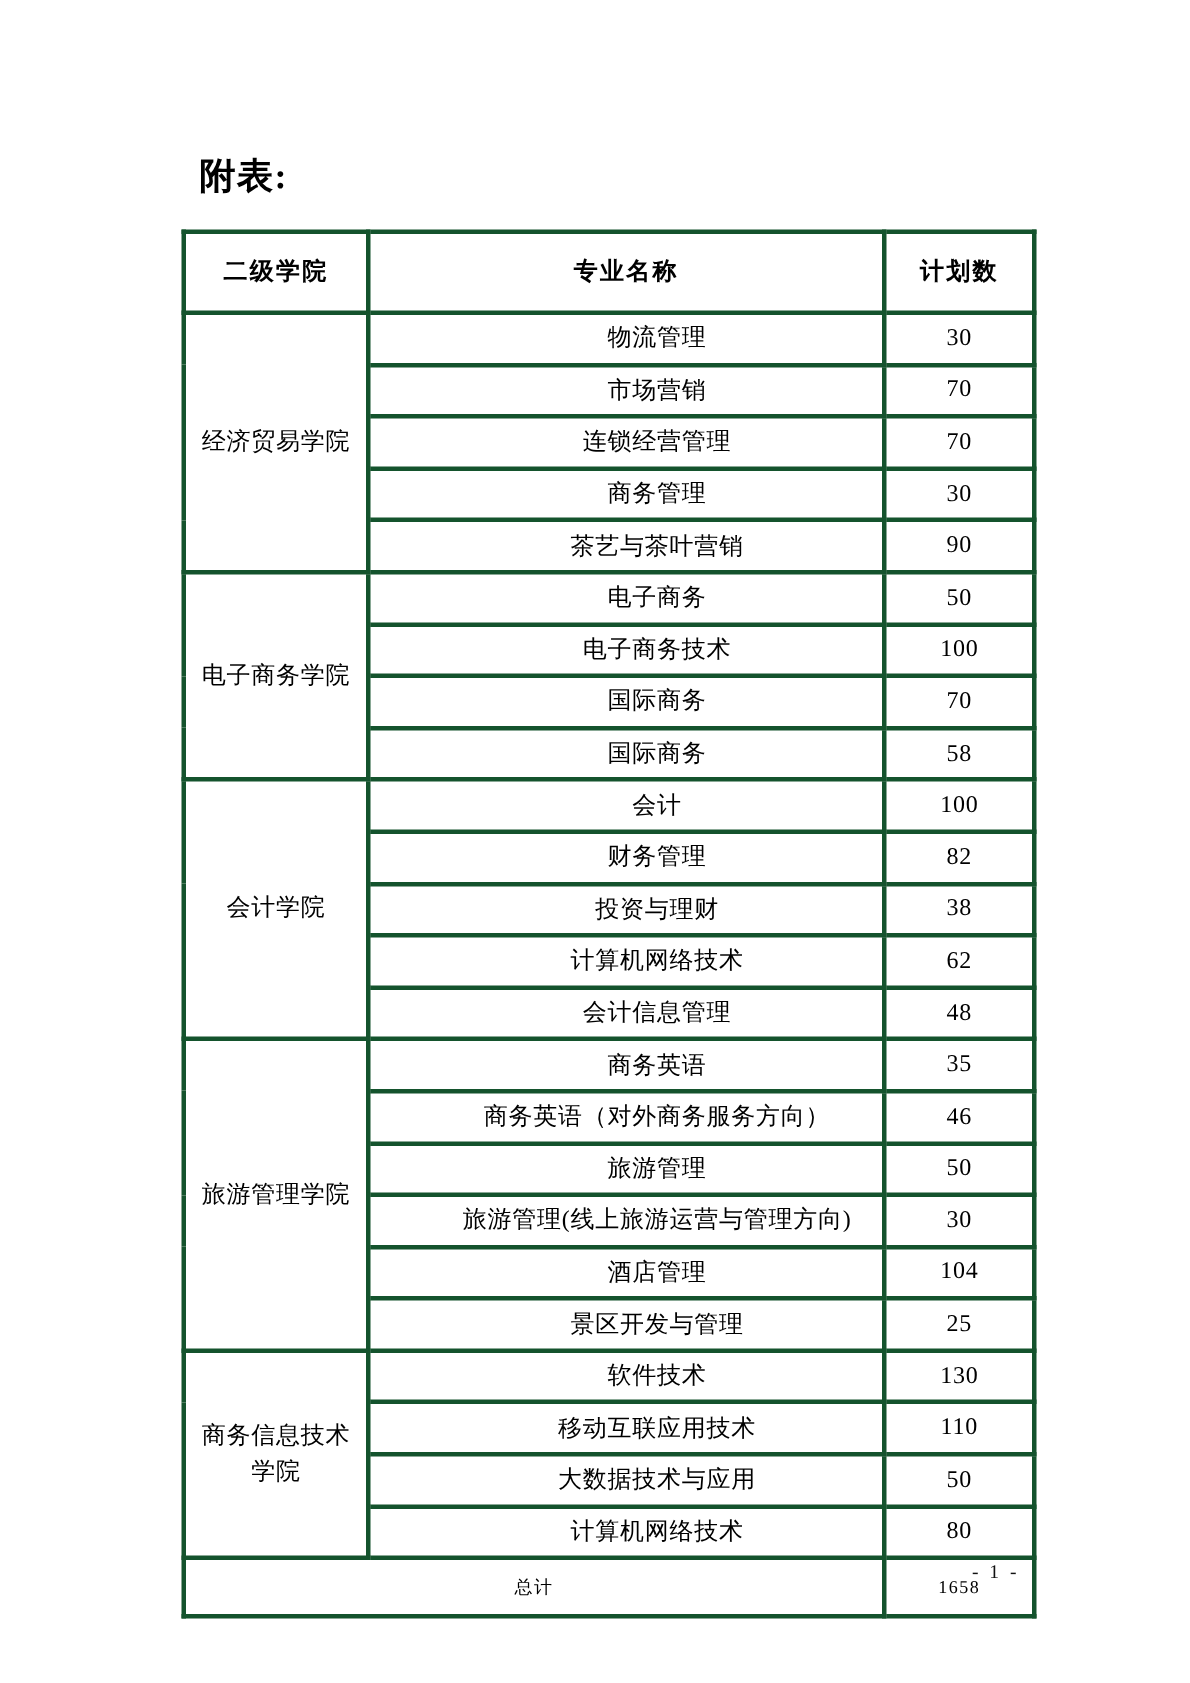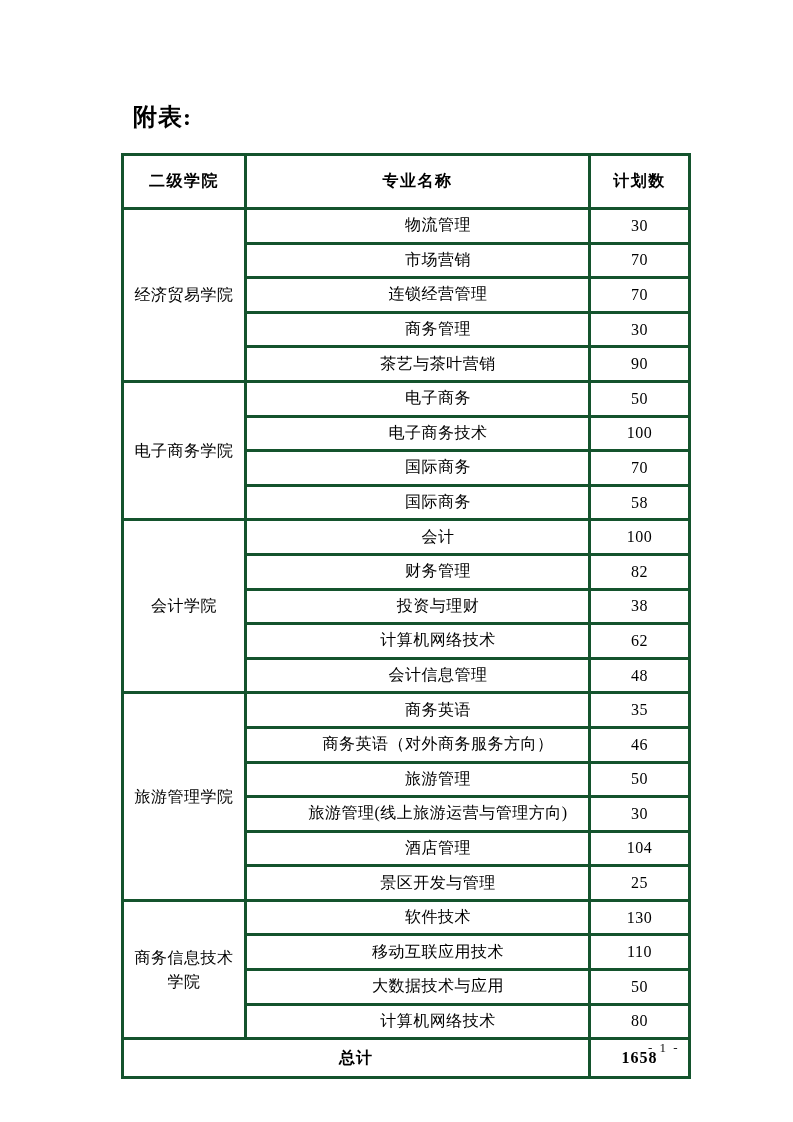--- a/index.html
+++ b/index.html
@@ -51,22 +51,22 @@
   }
   td.college-cell {
     padding: 0 10px;
     line-height: 1.5;
     letter-spacing: 1px;
   }
   td.major-cell { white-space: nowrap; padding-left: 42px; }
   td.count-cell { letter-spacing: 0; }
   tr.total-row td {
     height: 34px;
-    font-weight: bold;
-    font-size: 16px;
+    font-weight: normal;
+    font-size: 12px;
     letter-spacing: 1px;
   }
   .page-number {
     position: absolute;
     left: 648px;
     top: 1040px;
     font-size: 13px;
     letter-spacing: 2px;
     color: #111111;
     white-space: nowrap;

